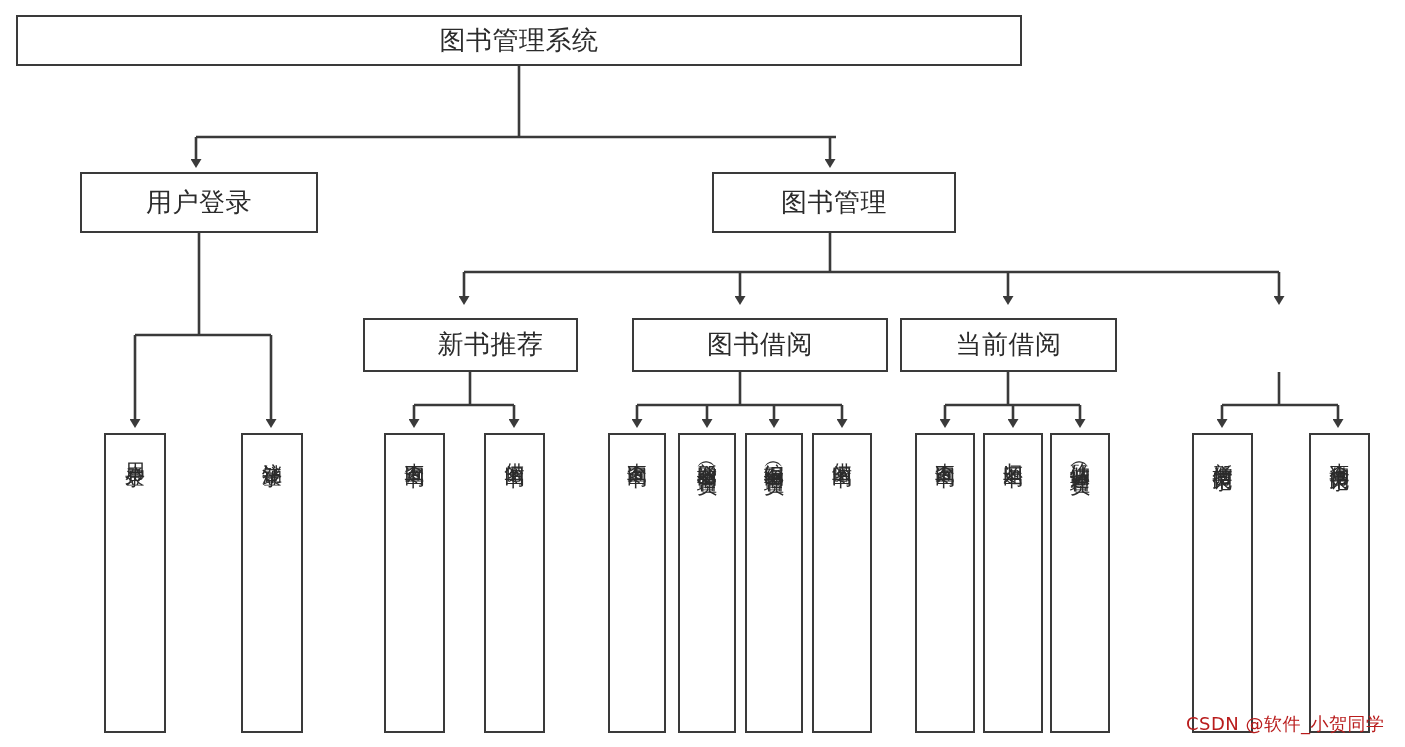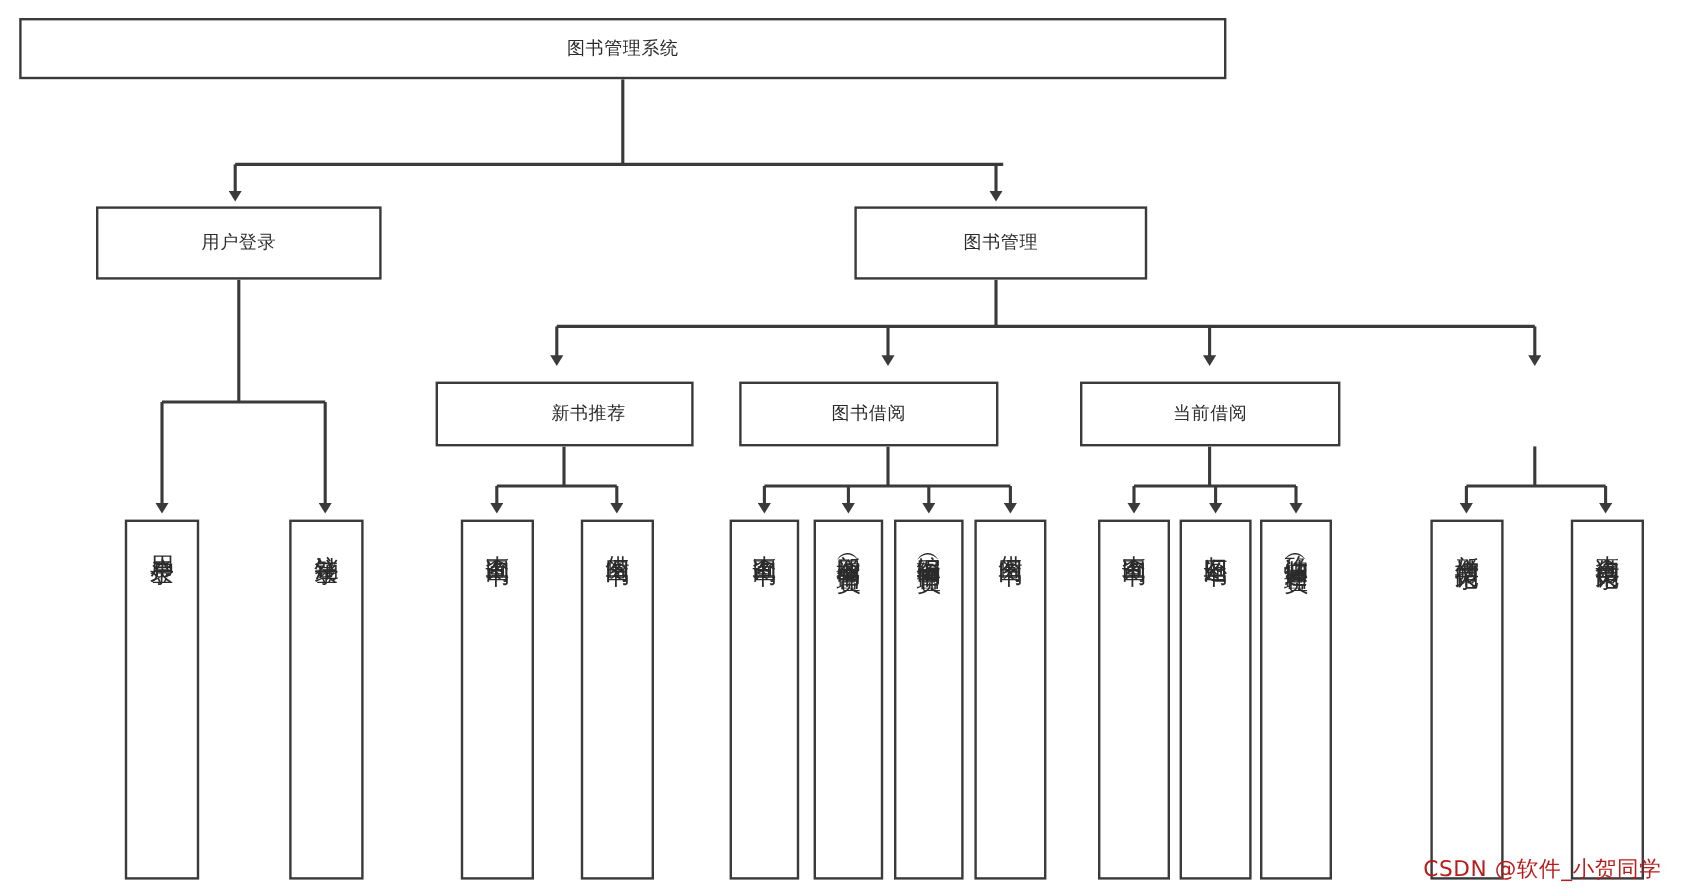--- a/index.html
+++ b/index.html
@@ -29,21 +29,21 @@
     position: absolute;
     box-sizing: border-box;
     border: 2px solid #3a3a3a;
     background: #ffffff;
     display: flex;
     align-items: center;
     justify-content: center;
     color: #2b2b2b;
   }
   .node .lbl {
-    font-size: 15px;
+    font-size: 26px;
     line-height: 1.15;
     letter-spacing: 0.5px;
     white-space: nowrap;
   }
   .node.vert {
     align-items: flex-start;
     justify-content: center;
     padding-top: 12px;
   }
   .node.vert .lbl {
@@ -133,21 +133,21 @@
   </div>
 
   <div class="node" style="left:712px; top:172px; width:244px; height:61px;">
     <span class="lbl">图书管理</span>
   </div>
 
   <div class="node" style="left:363px; top:318px; width:215px; height:54px;padding-left:40px;">
     <span class="lbl">新书推荐</span>
   </div>
 
-  <div class="node" style="left:616px; top:318px; width:216px; height:54px;">
+  <div class="node" style="left:632px; top:318px; width:256px; height:54px;">
     <span class="lbl">图书借阅</span>
   </div>
 
   <div class="node" style="left:900px; top:318px; width:217px; height:54px;">
     <span class="lbl">当前借阅</span>
   </div>
 
 
   <div class="node vert" style="left:104px; top:433px; width:62px; height:300px;">
     <span class="lbl">用户登录</span>

